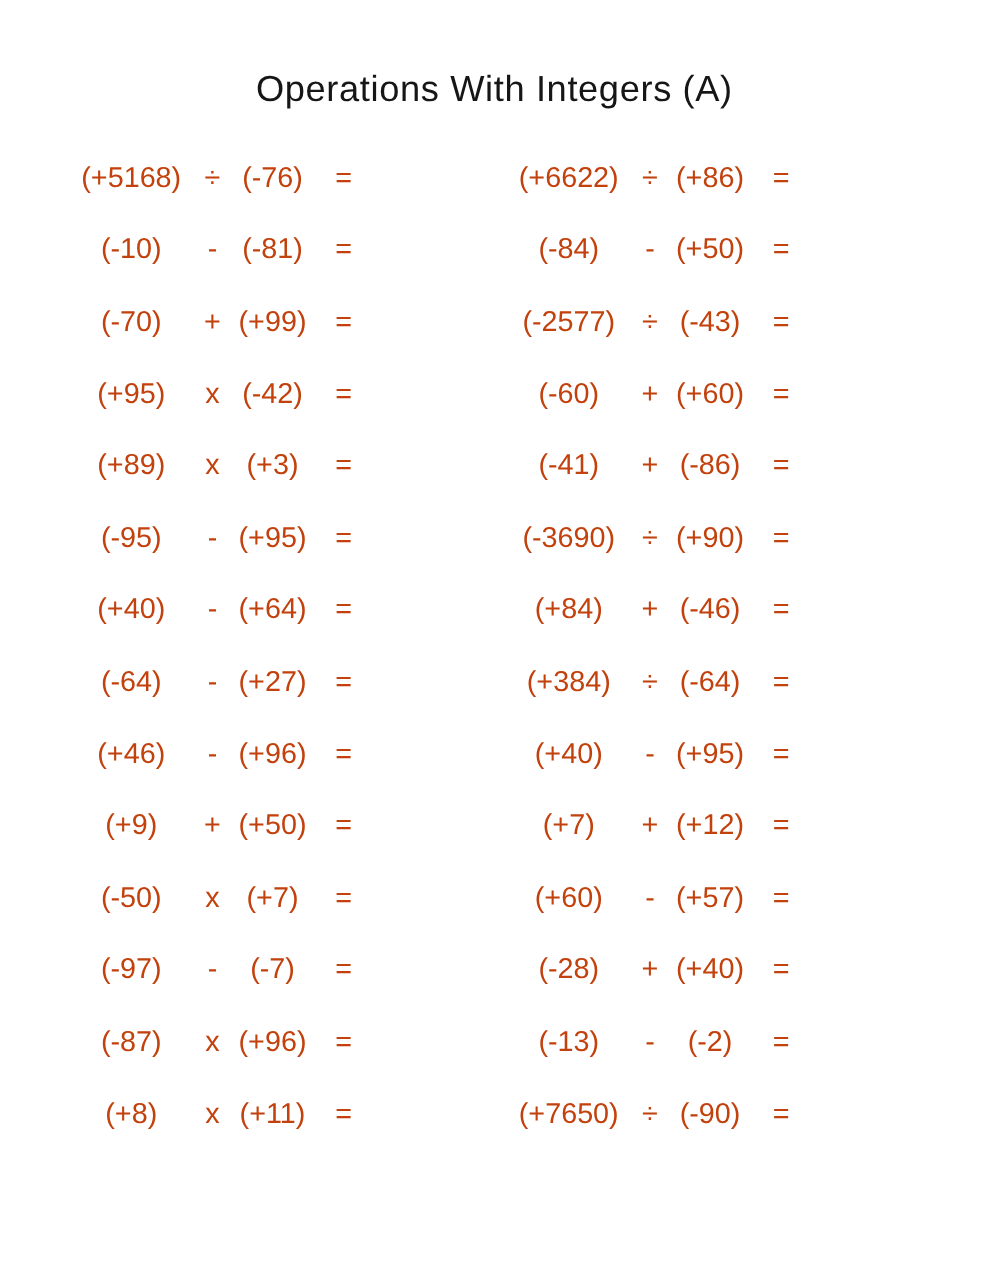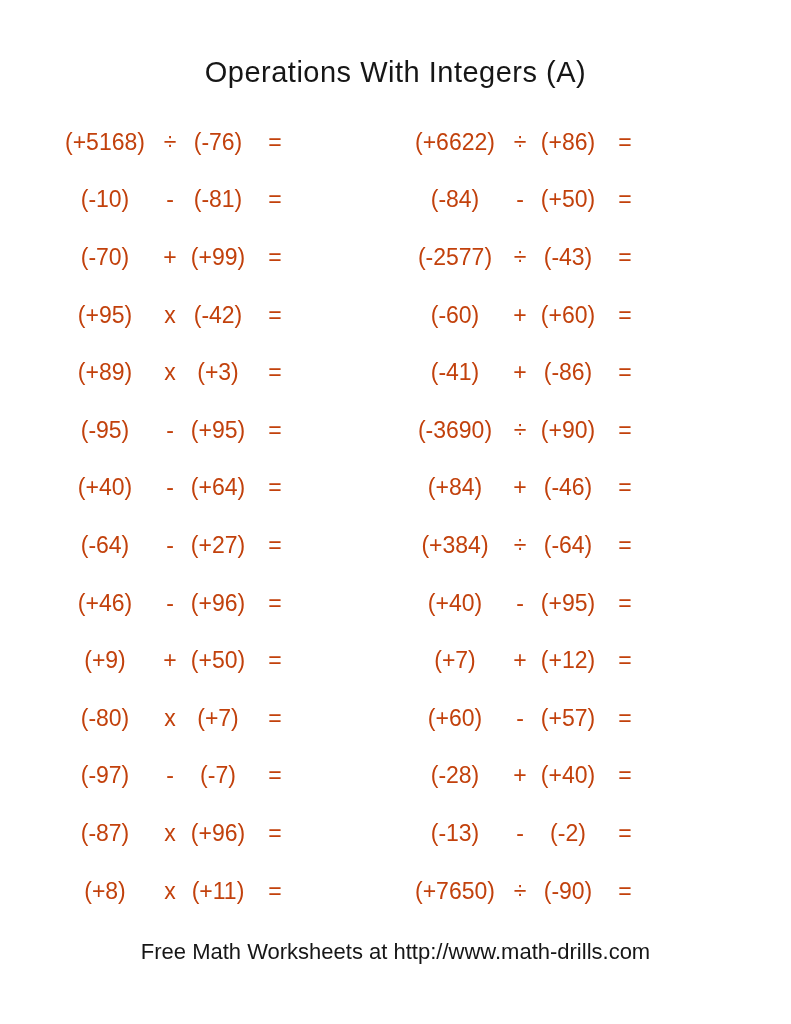--- a/index.html
+++ b/index.html
@@ -211,21 +211,21 @@
         </div>
         <div class="group right">
           <span class="cell">(+7)</span>
           <span class="cell">+</span>
           <span class="cell">(+12)</span>
           <span class="cell">=</span>
         </div>
       </div>
       <div class="row">
         <div class="group left">
-          <span class="cell">(-80)</span>
+          <span class="cell">(-50)</span>
           <span class="cell">x</span>
           <span class="cell">(+7)</span>
           <span class="cell">=</span>
         </div>
         <div class="group right">
           <span class="cell">(+60)</span>
           <span class="cell">-</span>
           <span class="cell">(+57)</span>
           <span class="cell">=</span>
         </div>
@@ -267,14 +267,13 @@
         </div>
         <div class="group right">
           <span class="cell">(+7650)</span>
           <span class="cell">÷</span>
           <span class="cell">(-90)</span>
           <span class="cell">=</span>
         </div>
       </div>
     </div>
 
-  <div class="footer">Free Math Worksheets at http://www.math-drills.com</div>
 </div>
 
 </body></html>

